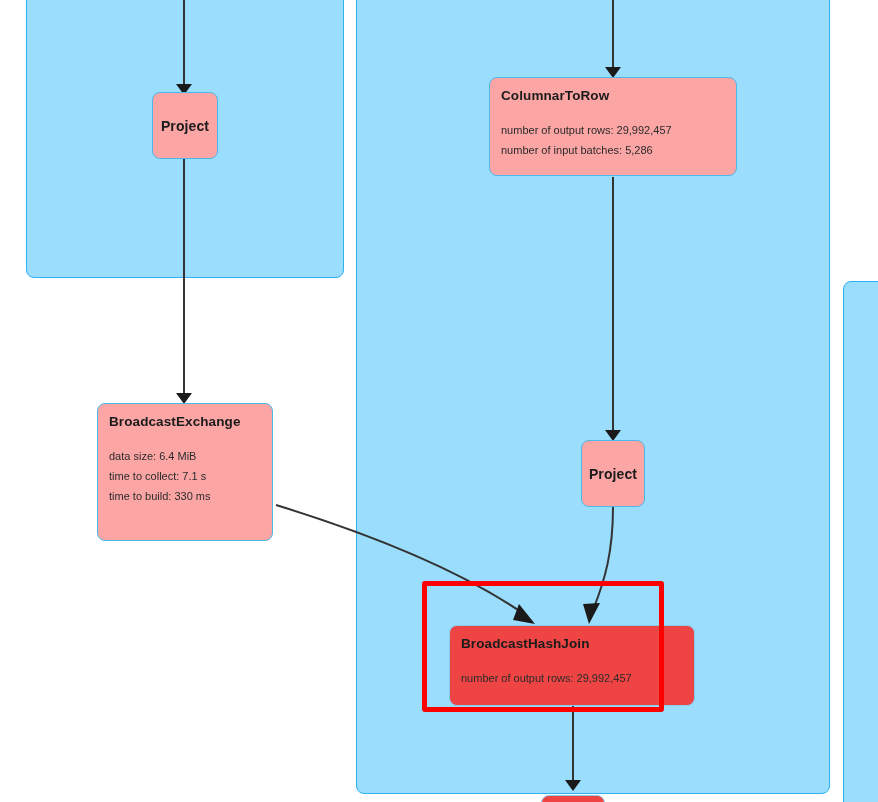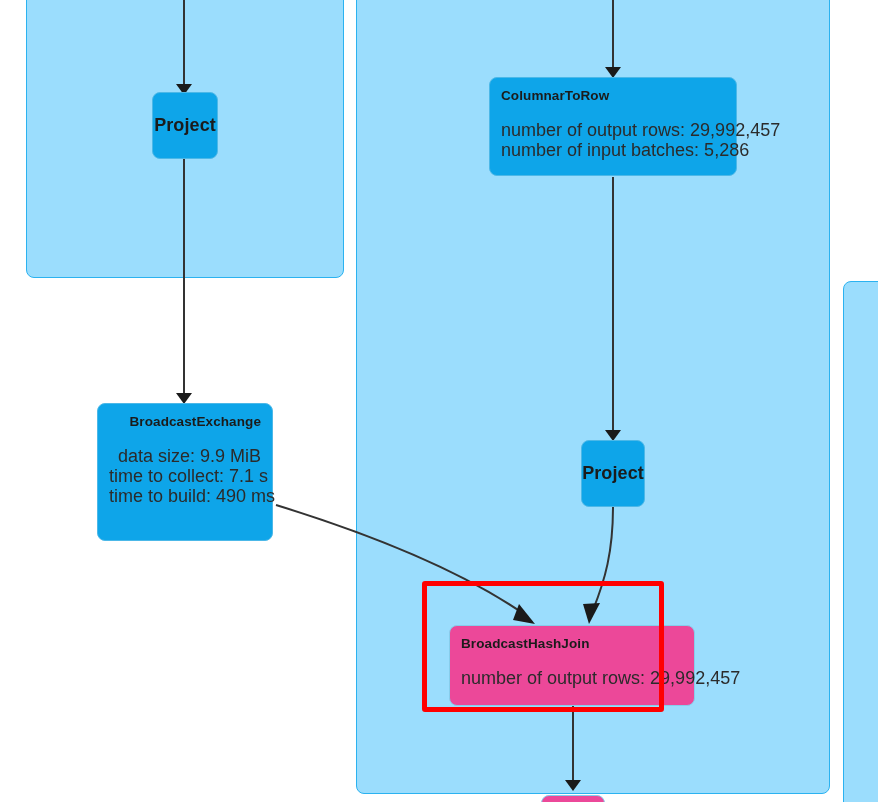--- a/index.html
+++ b/index.html
@@ -28,57 +28,57 @@
     background: #9bddfd;
     border: 1px solid #2bb2f0;
     border-radius: 8px;
     box-sizing: border-box;
   }
 
   
   .node {
     position: absolute;
     box-sizing: border-box;
-    background: #0ea5e9;
+    background: #fca5a5;
     border: 1px solid #4cb8e8;
     border-radius: 8px;
     color: #1a1a1a;
   }
   .node.pale {
-    background: #ec4899;
+    background: #ef4444;
     border-color: #86cdeb;
   }
   .node .title {
     font-size: 13.5px;
     font-weight: bold;
     letter-spacing: .1px;
     color: #1b1b1b;
     white-space: nowrap;
   }
   .node .metrics {
-    font-size: 18px;
+    font-size: 11px;
     line-height: 20px;
     color: #2b2b2b;
     white-space: nowrap;
   }
   .node .metrics div { white-space: nowrap; }
 
   
   .node.detail {
     padding: 10px 11px 9px 11px;
   }
   .node.detail .title { margin-bottom: 17px; }
 
   
   .node.compact {
     display: flex;
     align-items: center;
     justify-content: center;
   }
-  .node.compact .title { font-size: 18px; }
+  .node.compact .title { font-size: 14px; }
 
   
   #edges {
     position: absolute;
     left: 0; top: 0;
     width: 878px;
     height: 802px;
     pointer-events: none;
   }
   .edge-path {
@@ -141,26 +141,26 @@
     <g>
       <path class="edge-path" d="M573,706 L573,780"></path>
       <polygon class="arrow-head" points="565,780 581,780 573,791"></polygon>
     </g>
   </svg>
 
   <div class="node compact" style="left:152px; top:92px; width:66px; height:67px;">
     <span class="title">Project</span>
   </div>
 
-  <div class="node detail" style="left:97px; top:403px; width:176px; height:138px;text-align:right;">
+  <div class="node detail" style="left:97px; top:403px; width:176px; height:138px;">
     <div class="title">BroadcastExchange</div>
     <div class="metrics">
-      <div>data size: 9.9 MiB</div>
+      <div>data size: 6.4 MiB</div>
       <div>time to collect: 7.1 s</div>
-      <div>time to build: 490 ms</div>
+      <div>time to build: 330 ms</div>
     </div>
   </div>
 
   <div class="node detail" style="left:489px; top:77px; width:248px; height:99px;">
     <div class="title">ColumnarToRow</div>
     <div class="metrics">
       <div>number of output rows: 29,992,457</div>
       <div>number of input batches: 5,286</div>
     </div>
   </div>

